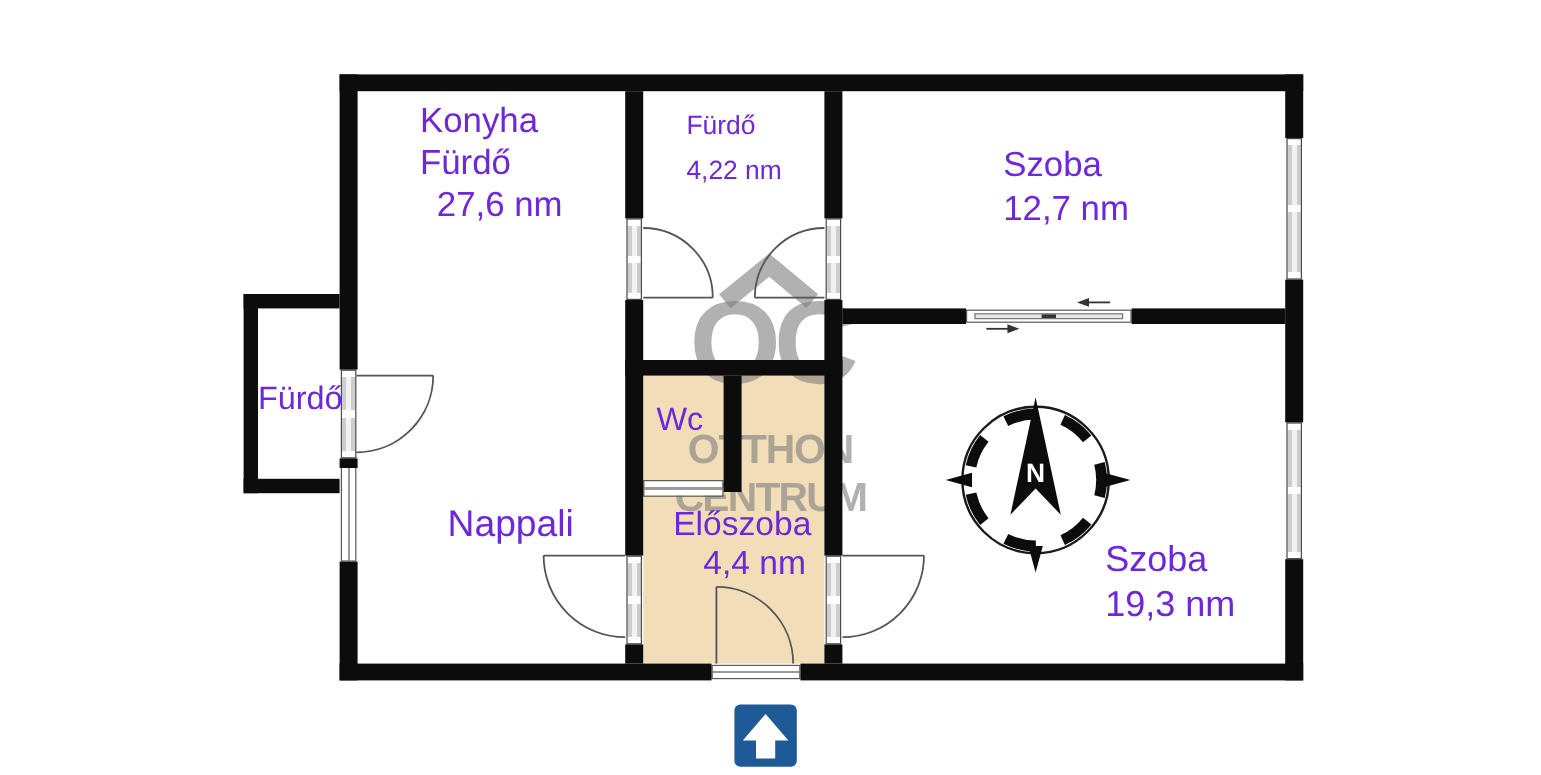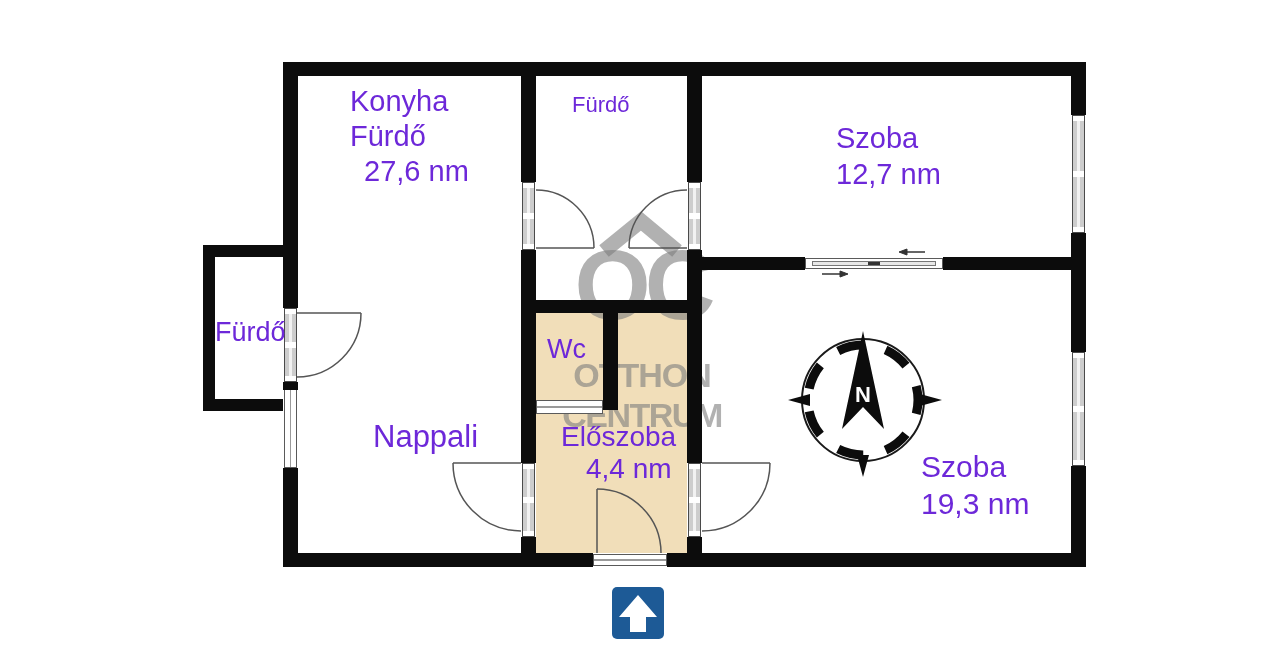--- a/index.html
+++ b/index.html
@@ -130,20 +130,21 @@
   <div class="slider-inner" style="left:812px;top:261px;width:124px;height:5px;"></div>
   <div class="slider-tick" style="left:868px;top:262px;width:12px;height:3px;"></div>
 
   <div class="label lab-konyha">
     <span class="ln">Konyha</span>
     <span class="ln">Fürdő</span>
     <span class="ln area">27,6 nm</span>
   </div>
   <div class="label lab-furdo">
     <span class="ln">Fürdő</span>
+    <span class="ln">4,22 nm</span>
   </div>
   <div class="label lab-szoba1">
     <span class="ln">Szoba</span>
     <span class="ln">12,7 nm</span>
   </div>
   <div class="label lab-erkely">
     <span class="ln">Fürdő</span>
   </div>
   <div class="label lab-wc">
     <span class="ln">Wc</span>

